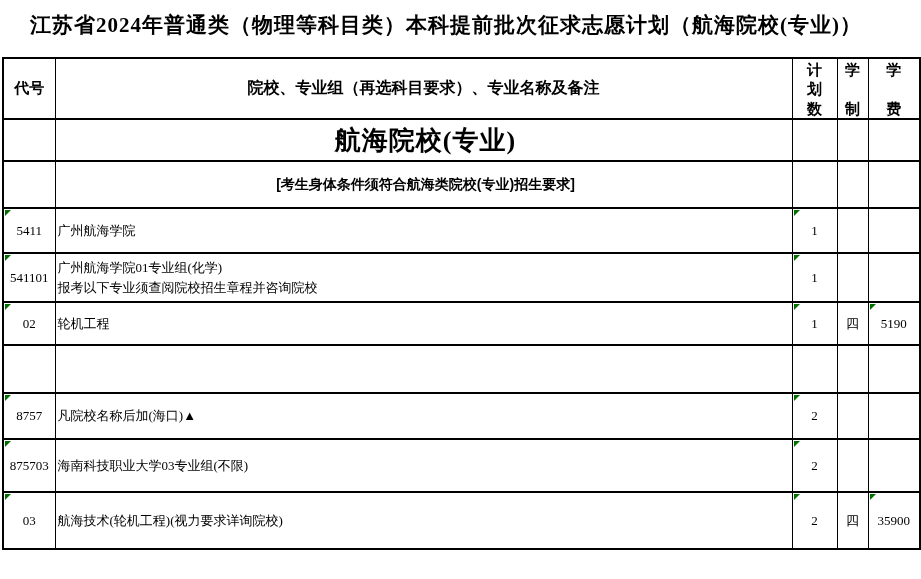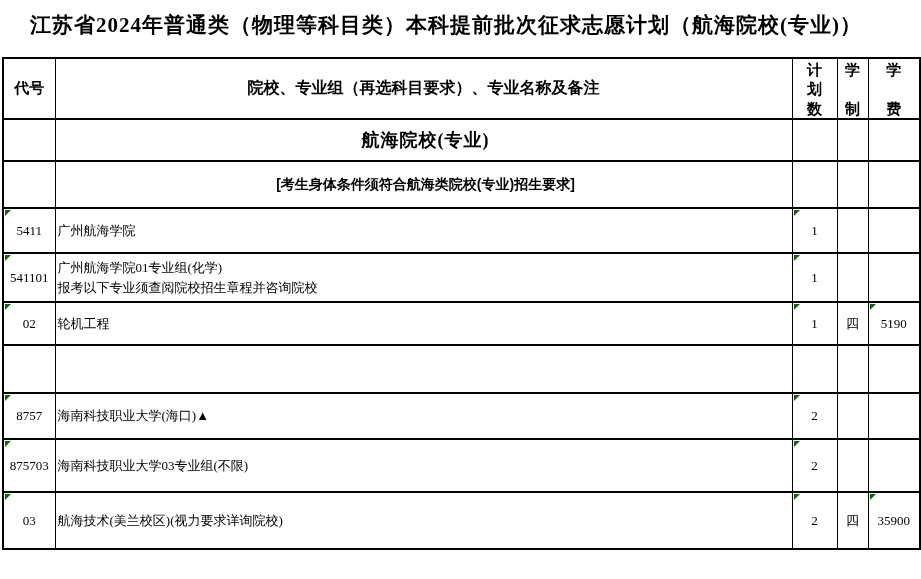--- a/index.html
+++ b/index.html
@@ -50,21 +50,21 @@
   tbody tr:nth-child(7)  { height:46px; }
   tbody tr:nth-child(8)  { height:53px; }
   tbody tr:nth-child(9)  { height:57px; }
   tbody tr:nth-child(10) { height:36px; }
 
   tbody td { font-size:13px; }
   td.c-code, td.c-plan, td.c-duration, td.c-tuition { text-align:center; }
   td.c-name { text-align:left; padding-left:2px; padding-right:4px; line-height:1.5; }
 
   tr.r-section td.c-name {
-    text-align:center; font-weight:bold; font-size:18px; padding-left:8px;
+    text-align:center; font-weight:bold; font-size:26px; padding-left:8px;
     font-family:"Liberation Serif","DejaVu Serif",serif; letter-spacing:1px;
   }
   tr.r-notice td.c-name {
     text-align:center; font-weight:bold; font-size:14px; padding-left:8px;
     font-family:"Liberation Sans","DejaVu Sans",sans-serif;
   }
   .marker {
     position:absolute; top:1px; left:1px; width:0; height:0;
     border-top:6px solid #007000; border-right:6px solid transparent;
     display:block;
@@ -146,33 +146,33 @@
       </tr>
       <tr class="r-empty">
         <td class="c-code"></td>
         <td class="c-name"></td>
         <td class="c-plan"></td>
         <td class="c-duration"></td>
         <td class="c-tuition"></td>
       </tr>
       <tr class="r-data">
         <td class="c-code">8757<span class="marker"></span></td>
-        <td class="c-name">海南科技职业大学(海口)▲</td>
+        <td class="c-name">凡院校名称后加(海口)▲</td>
         <td class="c-plan">2<span class="marker"></span></td>
         <td class="c-duration"></td>
         <td class="c-tuition"></td>
       </tr>
       <tr class="r-data">
         <td class="c-code">875703<span class="marker"></span></td>
         <td class="c-name">海南科技职业大学03专业组(不限)</td>
         <td class="c-plan">2<span class="marker"></span></td>
         <td class="c-duration"></td>
         <td class="c-tuition"></td>
       </tr>
       <tr class="r-data">
         <td class="c-code">03<span class="marker"></span></td>
-        <td class="c-name">航海技术(美兰校区)(视力要求详询院校)</td>
+        <td class="c-name">航海技术(轮机工程)(视力要求详询院校)</td>
         <td class="c-plan">2<span class="marker"></span></td>
         <td class="c-duration">四</td>
         <td class="c-tuition">35900<span class="marker"></span></td>
       </tr>
     </tbody>
 </table>
 
 </body></html>

